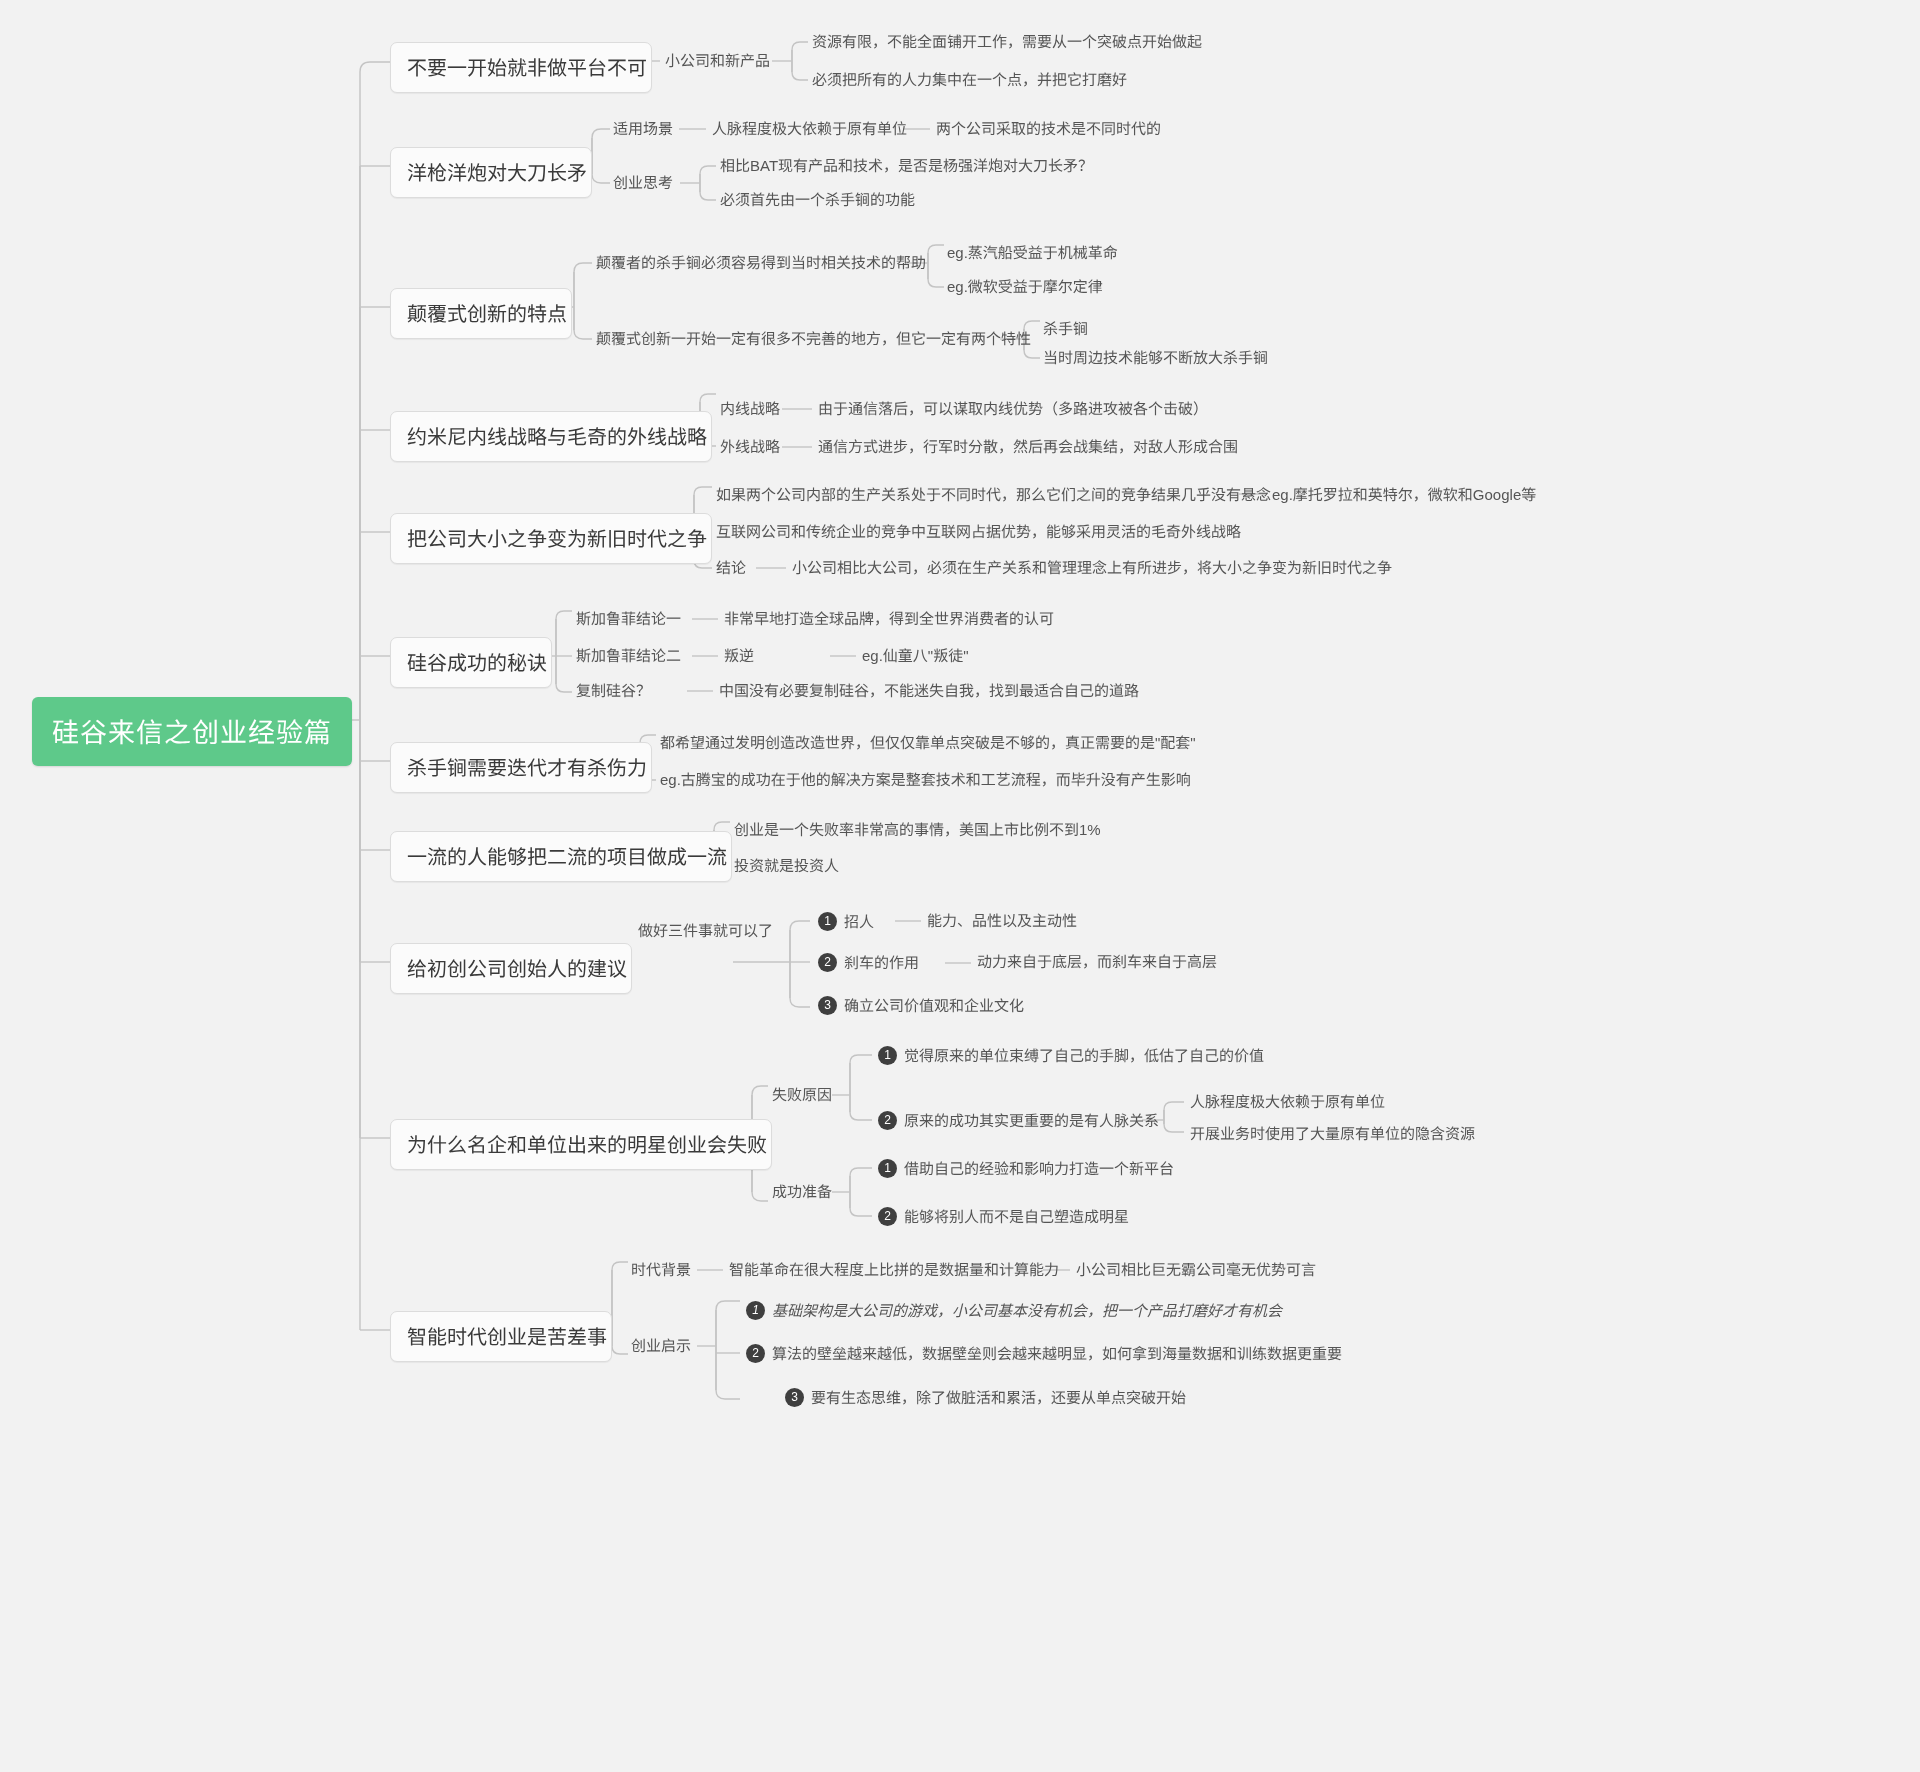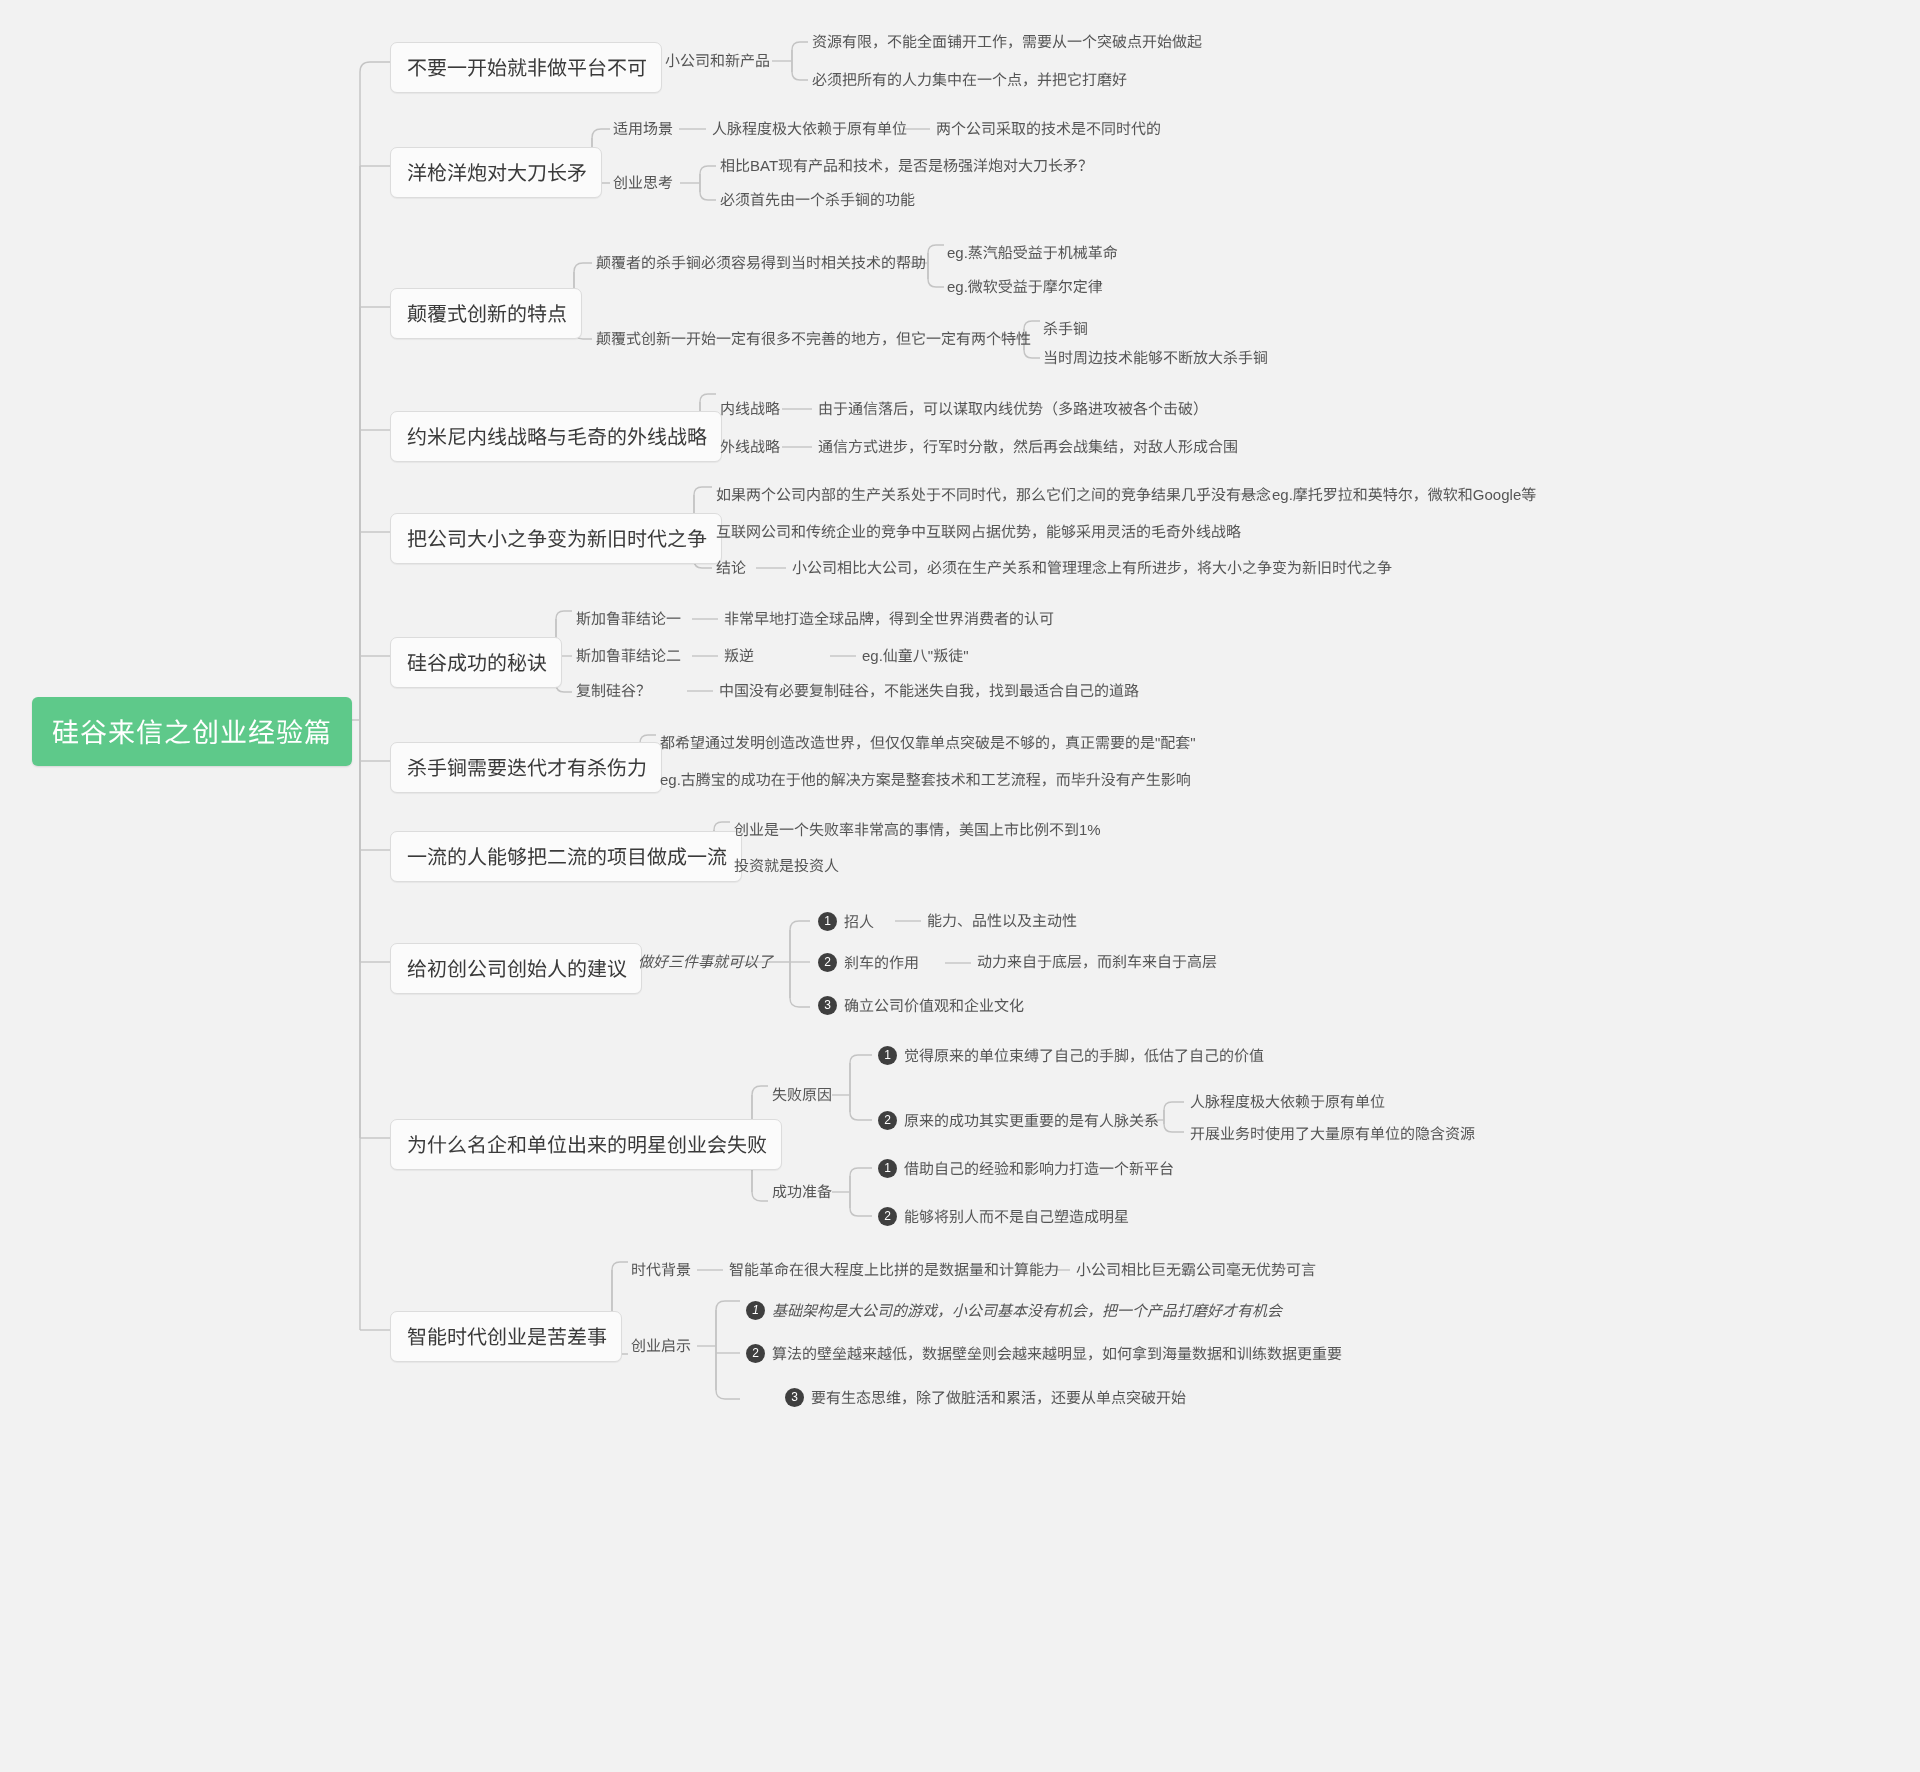--- a/index.html
+++ b/index.html
@@ -38,21 +38,21 @@
   }
 
   
   .topic {
     position: absolute;
     background: #fbfbfb;
     border: 1px solid #dcdcdc;
     border-radius: 7px;
     color: #3a3a3a;
     font-size: 20px;
-    padding: 9px 14px 11px 16px;
+    padding: 9px 4px 11px 16px;
     white-space: nowrap;
     box-shadow: 0 1px 1px rgba(0,0,0,.05);
   }
 
   
   .leaf {
     position: absolute;
     color: #555555;
     font-size: 15px;
     white-space: nowrap;
@@ -256,21 +256,21 @@
 
   <div class="topic" style="left:390px; top:742px;">杀手锏需要迭代才有杀伤力</div>
   <div class="leaf" style="left:660px; top:734px;">都希望通过发明创造改造世界，但仅仅靠单点突破是不够的，真正需要的是"配套"</div>
   <div class="leaf" style="left:660px; top:771px;">eg.古腾宝的成功在于他的解决方案是整套技术和工艺流程，而毕升没有产生影响</div>
 
   <div class="topic" style="left:390px; top:831px;">一流的人能够把二流的项目做成一流</div>
   <div class="leaf" style="left:734px; top:821px;">创业是一个失败率非常高的事情，美国上市比例不到1%</div>
   <div class="leaf" style="left:734px; top:857px;">投资就是投资人</div>
 
   <div class="topic" style="left:390px; top:943px;">给初创公司创始人的建议</div>
-  <div class="leaf" style="left:638px; top:953px;font-style:italic;">做好三件事就可以了</div>
+  <div class="leaf" style="left:638px; top:922px;">做好三件事就可以了</div>
 
   <div class="leaf" style="left:818px; top:912px;">
     <span class="num">1</span><span class="txt">招人</span>
   </div>
   <div class="leaf" style="left:927px; top:912px;">能力、品性以及主动性</div>
 
   <div class="leaf" style="left:818px; top:953px;">
     <span class="num">2</span><span class="txt">刹车的作用</span>
   </div>
   <div class="leaf" style="left:977px; top:953px;">动力来自于底层，而刹车来自于高层</div>

